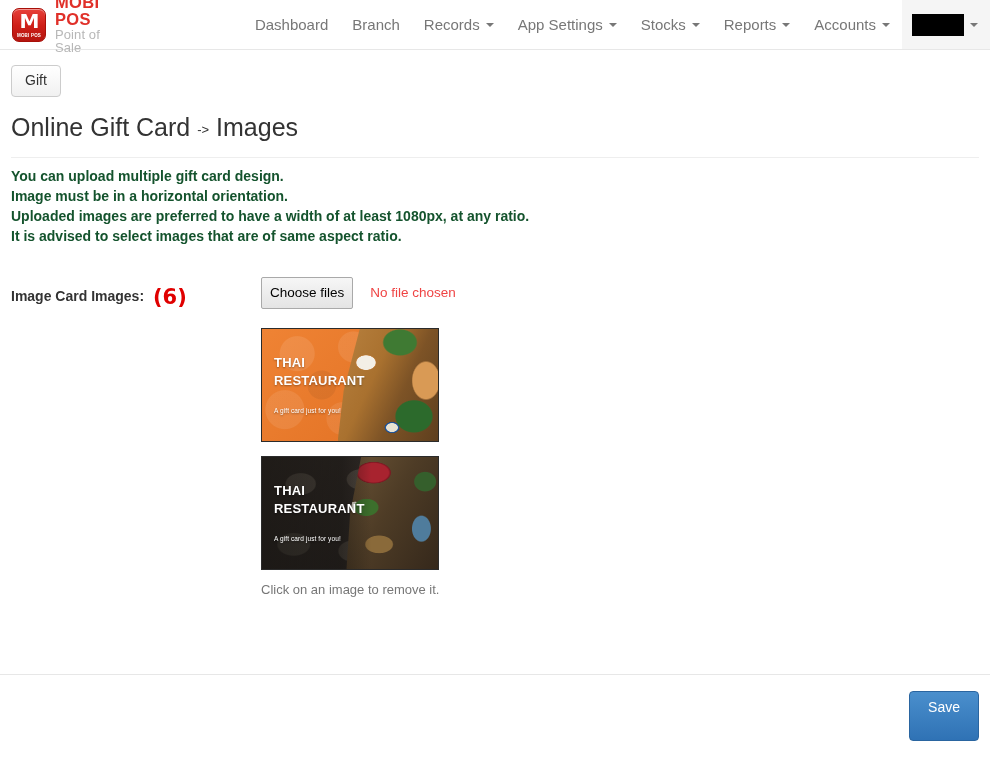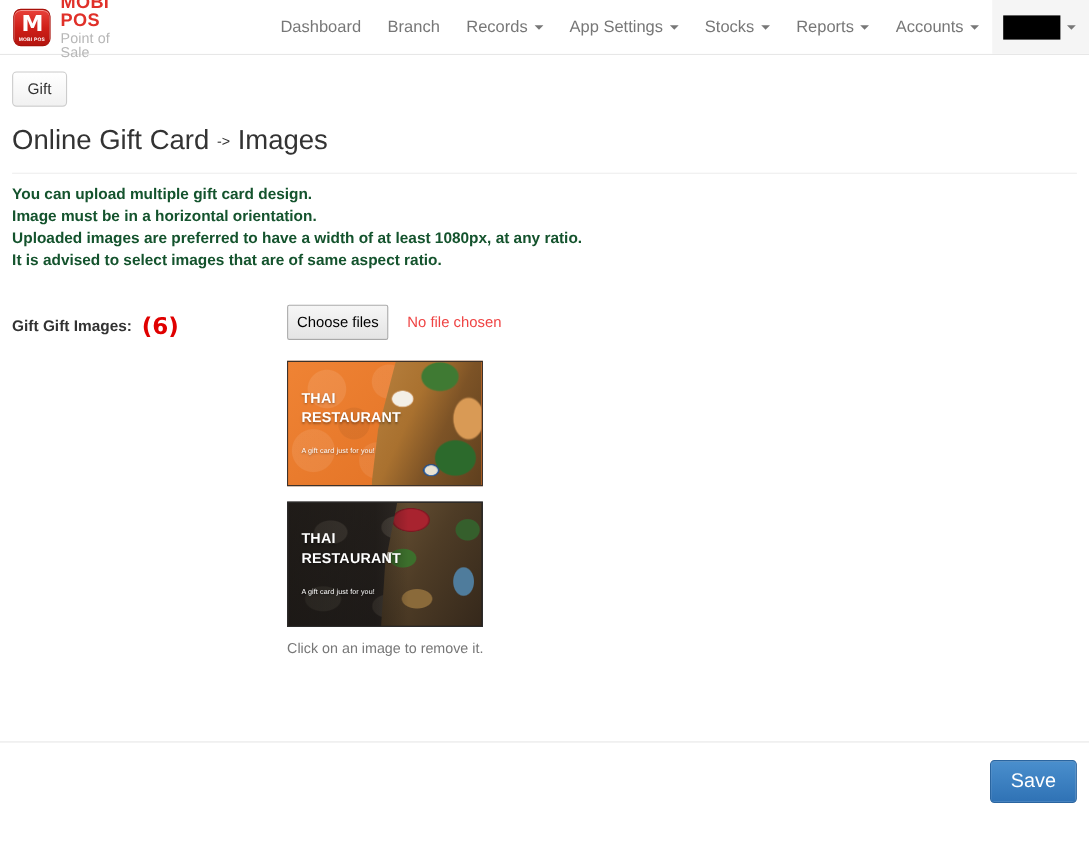--- a/index.html
+++ b/index.html
@@ -305,22 +305,22 @@
     position: absolute;
     left: 0; right: 0; bottom: 0;
     height: 54px;
     border-top: 1px solid #e7e7e7;
     background: #ffffff;
   }
   .save-btn {
     position: absolute;
     right: 11px;
     top: 16px;
-    padding: 8px 18px 9px;
-    font-size: 18px;
+    padding: 8px 18px 25px;
+    font-size: 14px;
     color: #ffffff;
     background: linear-gradient(to bottom, #4a8fcd 0%, #2f72b5 100%);
     border: 1px solid #2a65a0;
     border-radius: 4px;
     cursor: pointer;
     line-height: 1.1;
   }
 </style>
 </head>
 <body>
@@ -385,21 +385,21 @@
 
   <div class="notes">
     <div>You can upload multiple gift card design.</div>
     <div>Image must be in a horizontal orientation.</div>
     <div>Uploaded images are preferred to have a width of at least 1080px, at any ratio.</div>
     <div>It is advised to select images that are of same aspect ratio.</div>
   </div>
 
   <div class="form-row">
     <div class="form-label">
-      <span>Gift Gift Images:</span>
+      <span>Image Card Images:</span>
       <span class="annot">(6)</span>
     </div>
 
     <div class="form-field">
 
       <div class="file-input">
         <span class="file-btn">Choose files</span>
         <span class="file-name">No file chosen</span>
       </div>
 

